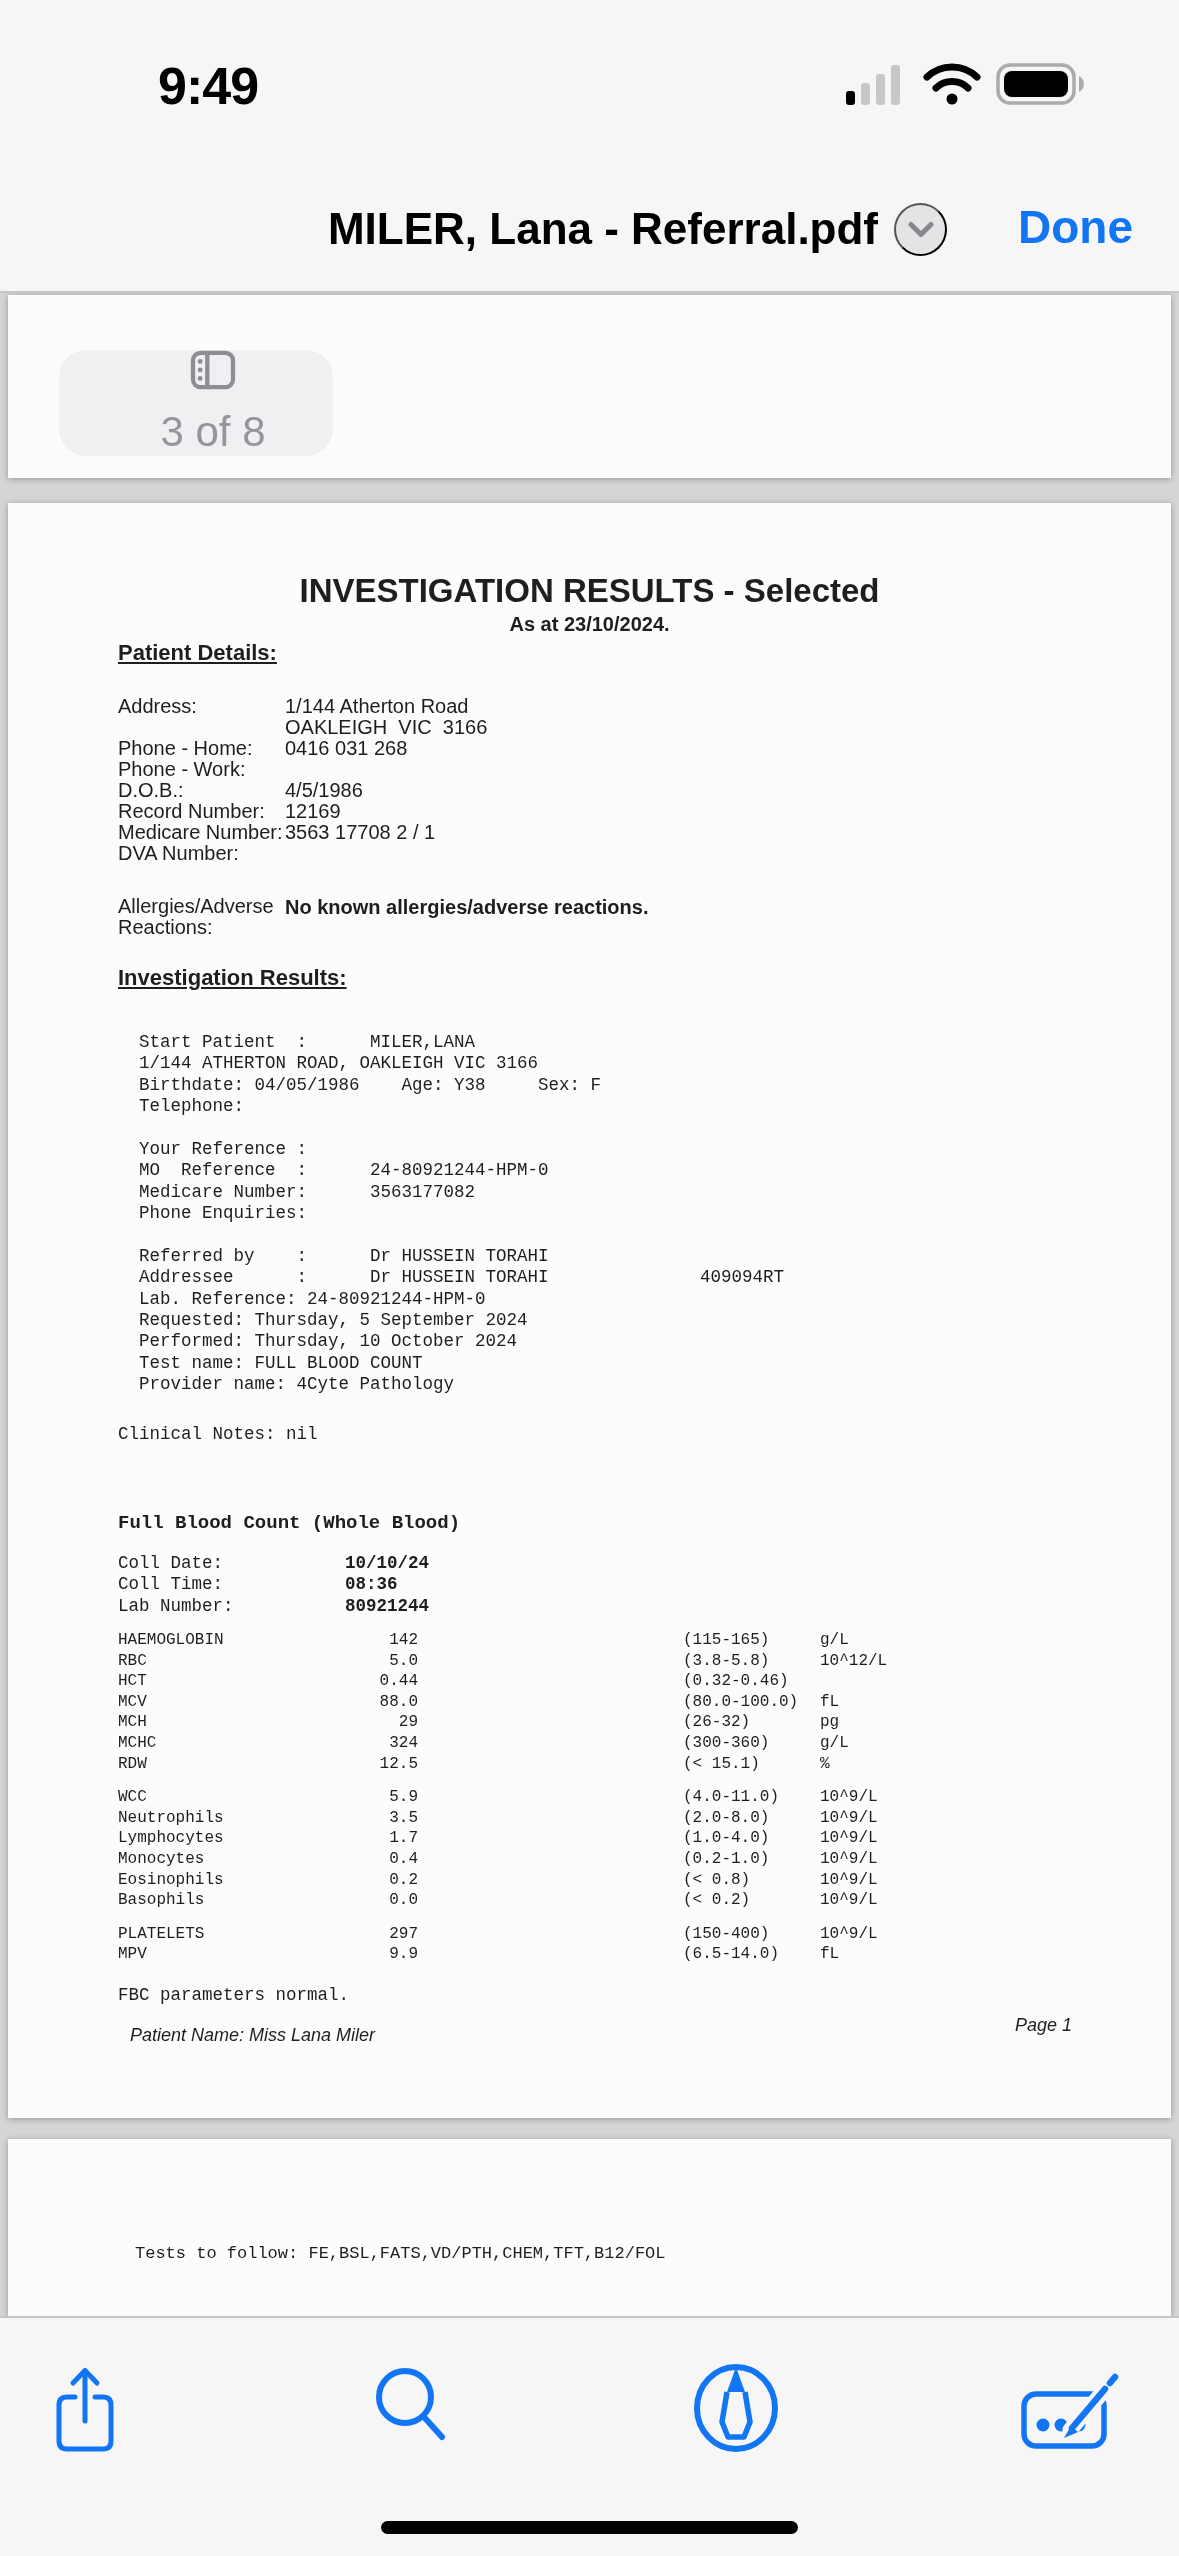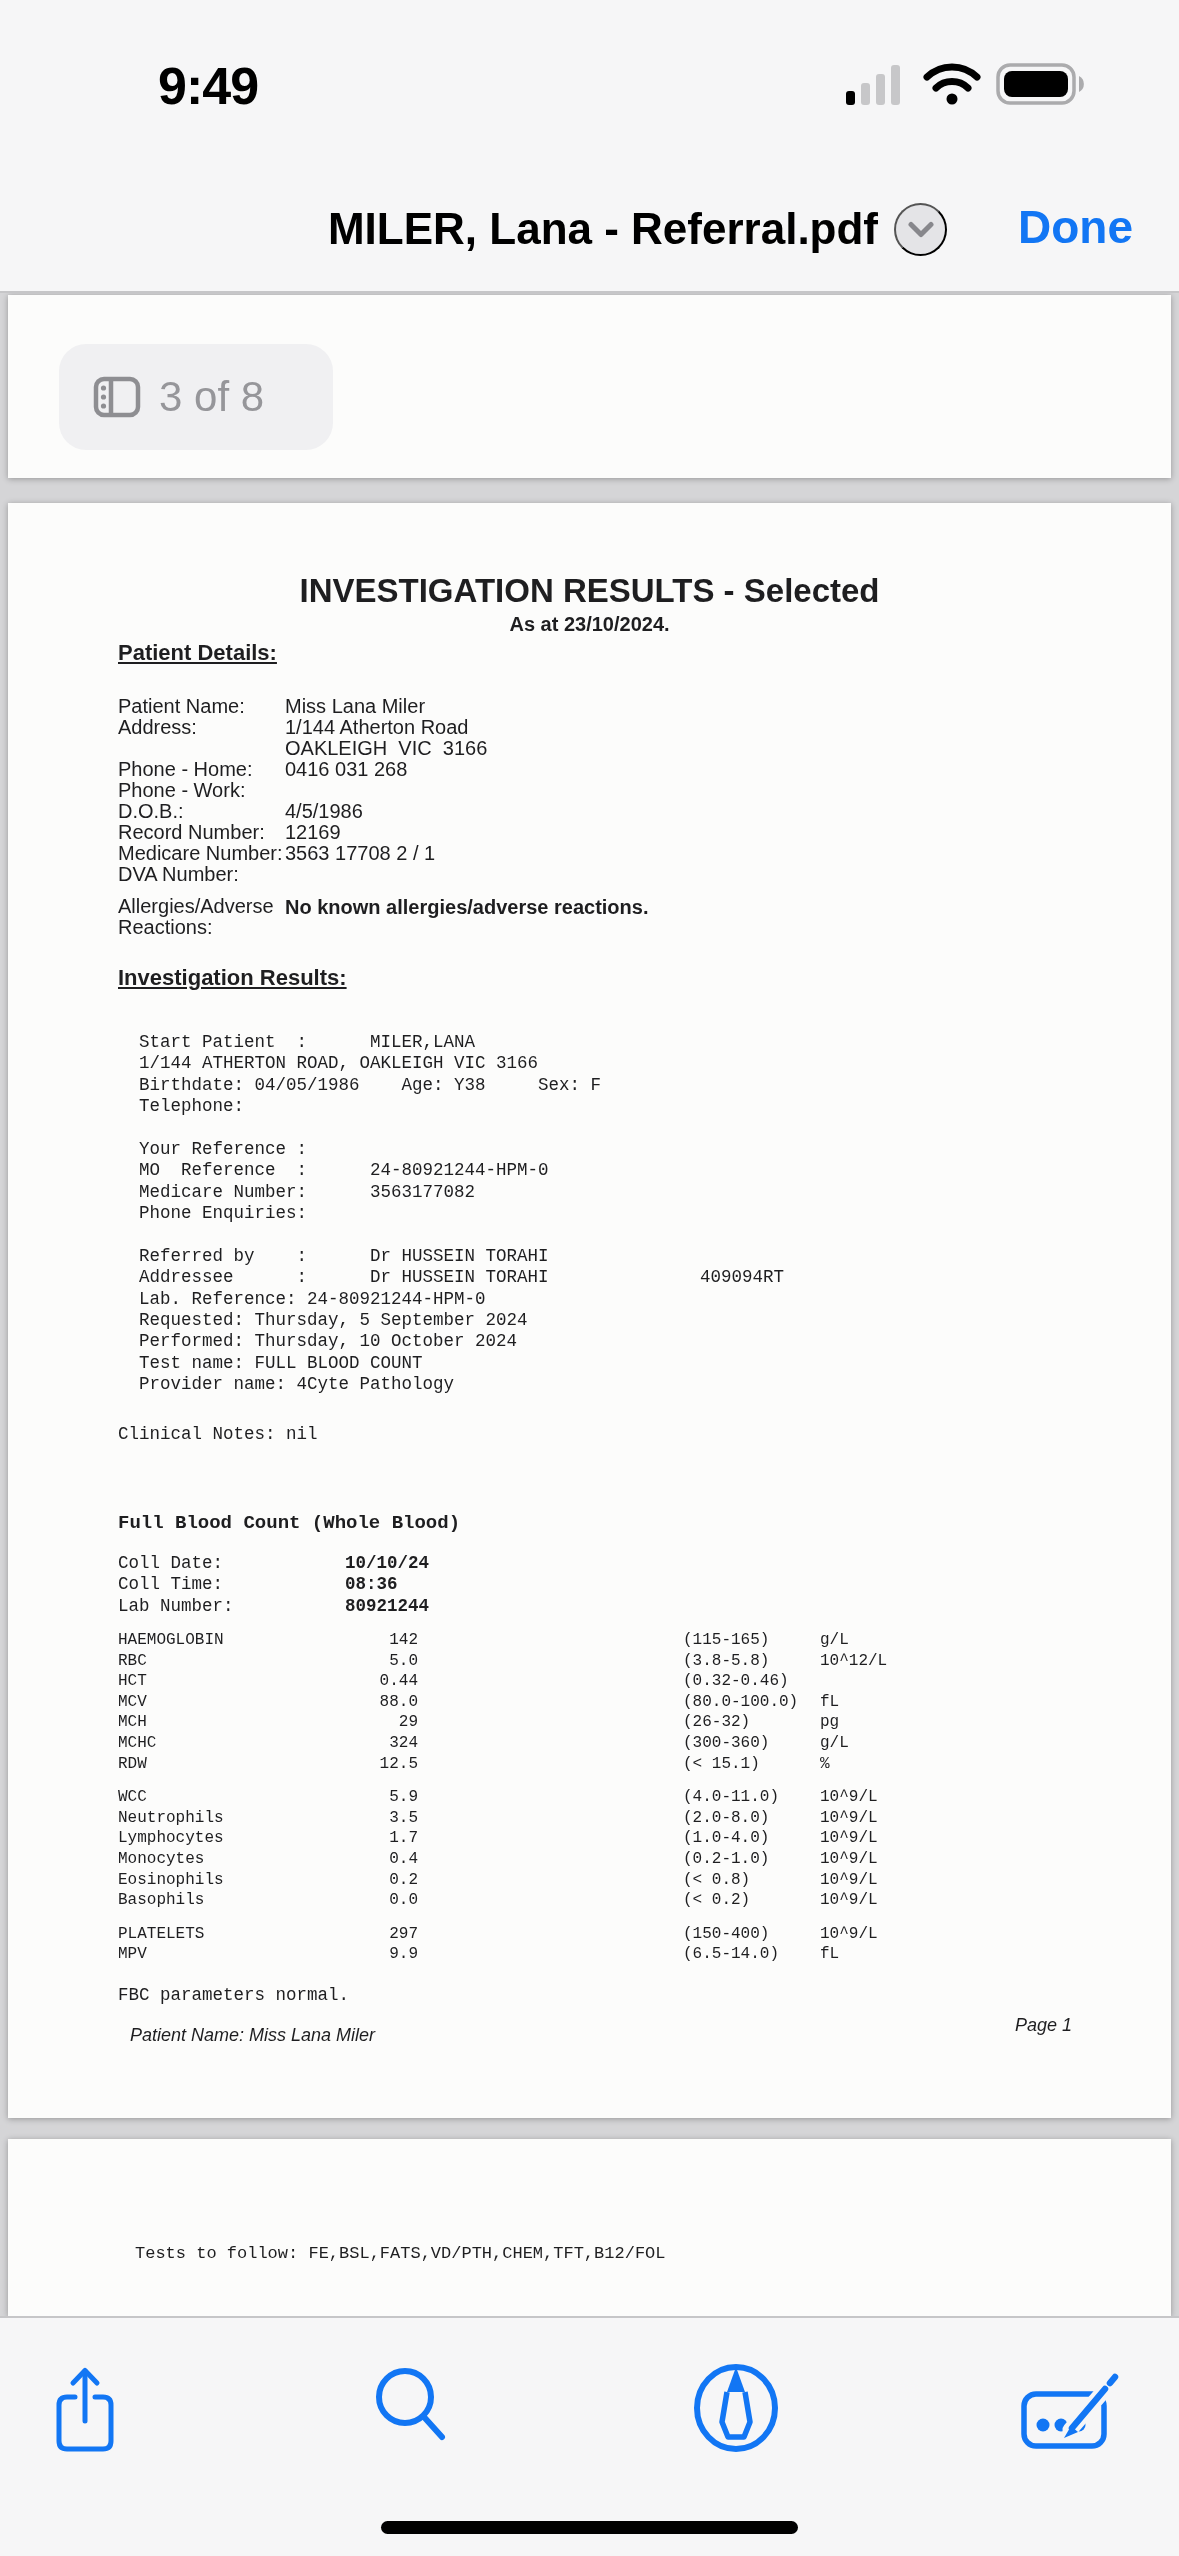--- a/index.html
+++ b/index.html
@@ -22,23 +22,23 @@
   .done-btn { position:absolute; right:46px; top:200px; font-size:46px; font-weight:600;
     color:var(--blue); background:none; border:none; font-family:inherit; }
 
   
   .page { position:absolute; left:8px; width:1163px; background:#fcfcfb;
     box-shadow:0 1px 6px rgba(0,0,0,.30); color:var(--ink); }
   .page-top  { top:295px;  height:183px; }
   .page-main { top:503px;  height:1615px; }
   .page-next { top:2139px; height:177px; }
 
-  .page-pill { position:absolute; left:51px; top:49px; width:274px; height:106px;
+  .page-pill { position:absolute; left:51px; top:55px; width:274px; height:106px;
     background:#f0f0f2; border-radius:27px; display:flex; align-items:center;
-    padding-left:34px; gap:18px; border:none; }
+    padding-left:34px; gap:18px; border:none;flex-direction:column; }
   .page-pill-label { font-size:42px; font-weight:500; color:#96969a; }
 
   .doc-title { position:absolute; top:69px; left:0; width:100%; text-align:center;
     font-size:33px; font-weight:700; }
   .doc-subtitle { position:absolute; top:110px; left:0; width:100%; text-align:center;
     font-size:20px; font-weight:700; }
   .sec-heading { position:absolute; left:110px; font-size:22px; font-weight:700; text-decoration:underline; }
   .h-patient { top:137px; }
   .h-invest  { top:462px; }
 
@@ -141,21 +141,20 @@
     </button>
   </section>
 
   <section class="page page-main">
     <div class="doc-title">INVESTIGATION RESULTS - Selected</div>
     <div class="doc-subtitle">As at 23/10/2024.</div>
 
     <div class="sec-heading h-patient">Patient Details:</div>
 
     <div class="pd-rows">
-        <div class="pd-row"><span class="pd-label">Patient Name:</span><span class="pd-value">Miss Lana Miler</span></div>
         <div class="pd-row"><span class="pd-label">Address:</span><span class="pd-value">1/144 Atherton Road</span></div>
         <div class="pd-row"><span class="pd-label"></span><span class="pd-value">OAKLEIGH  VIC  3166</span></div>
         <div class="pd-row"><span class="pd-label">Phone - Home:</span><span class="pd-value">0416 031 268</span></div>
         <div class="pd-row"><span class="pd-label">Phone - Work:</span><span class="pd-value"></span></div>
         <div class="pd-row"><span class="pd-label">D.O.B.:</span><span class="pd-value">4/5/1986</span></div>
         <div class="pd-row"><span class="pd-label">Record Number:</span><span class="pd-value">12169</span></div>
         <div class="pd-row"><span class="pd-label">Medicare Number:</span><span class="pd-value">3563 17708 2 / 1</span></div>
         <div class="pd-row"><span class="pd-label">DVA Number:</span><span class="pd-value"></span></div>
       </div>
 

